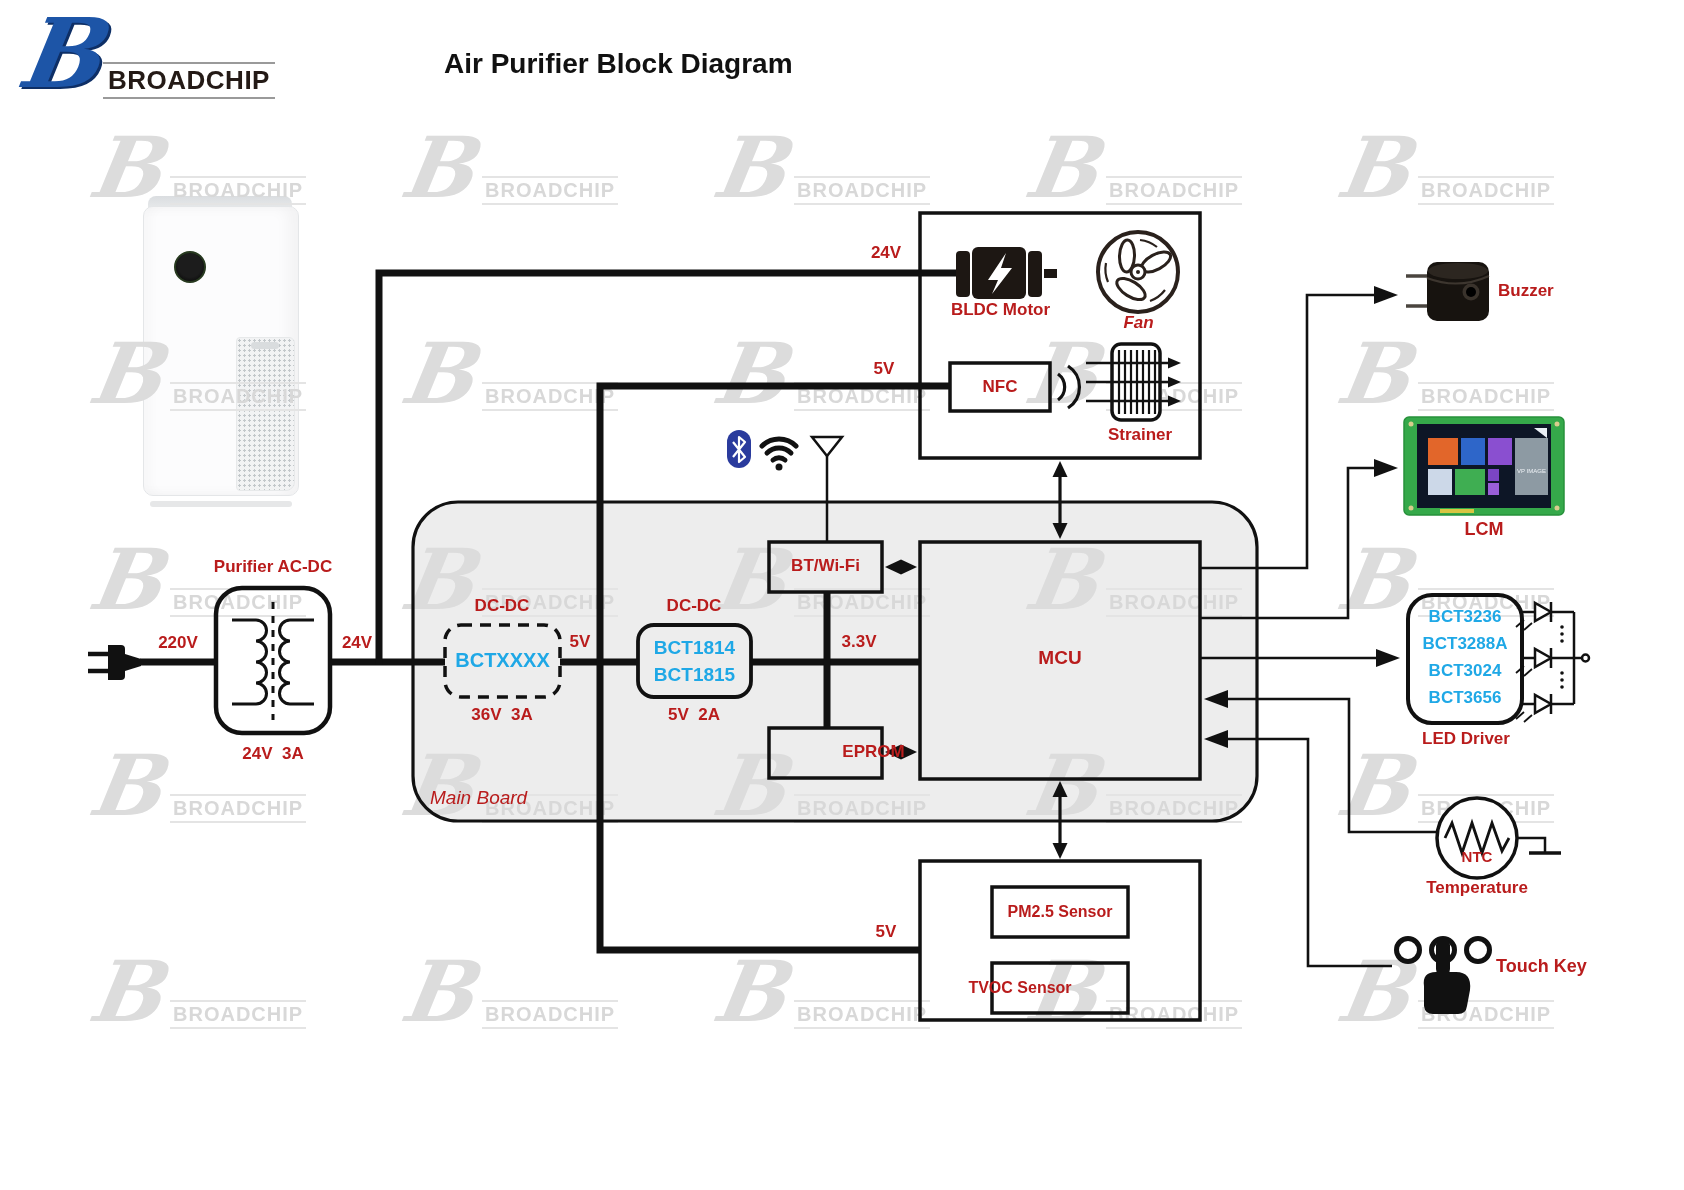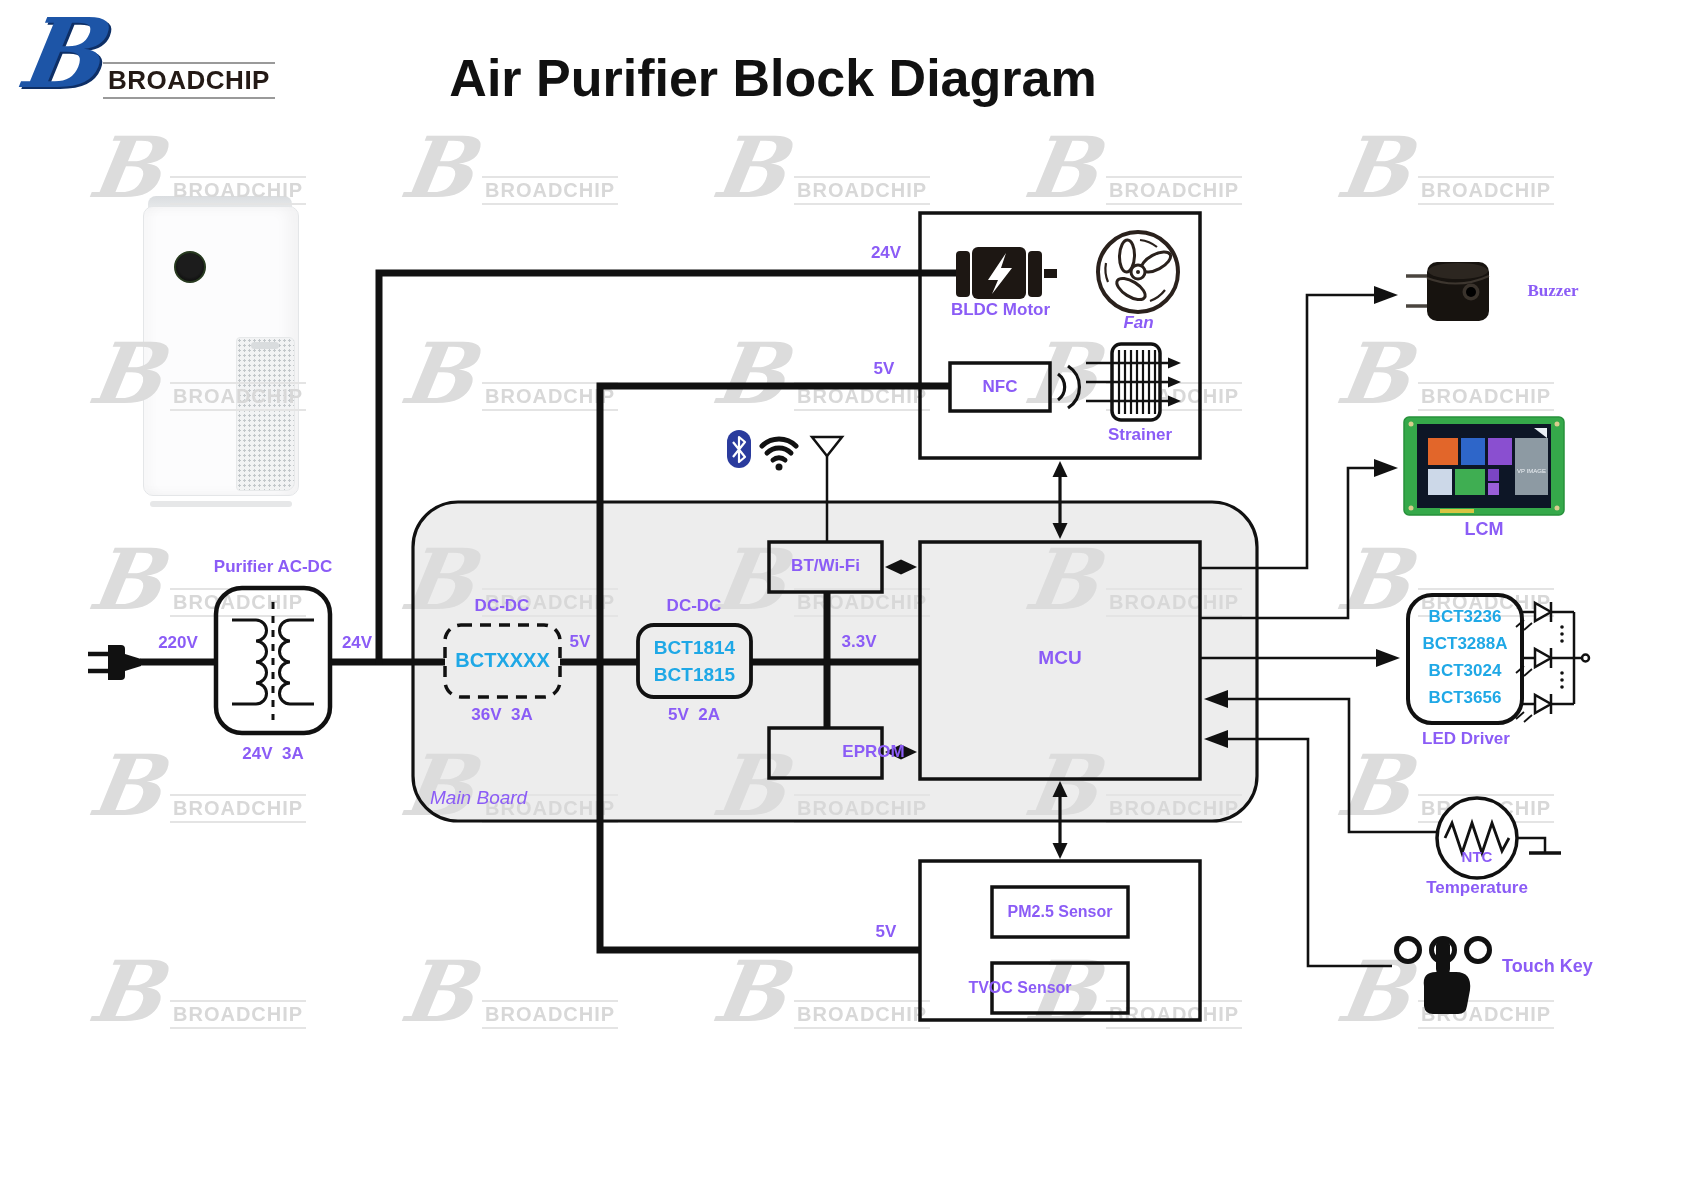--- a/index.html
+++ b/index.html
@@ -3,32 +3,32 @@
 <meta charset="utf-8">
 <style>
   html,body{margin:0;padding:0;background:#ffffff;}
   body{width:1684px;height:1190px;position:relative;overflow:hidden;
        font-family:"Liberation Sans",sans-serif;color:#111;}
   svg{position:absolute;left:0;top:0;}
   #bg-layer{z-index:1;}
   #wm-layer{z-index:2;}
   #fg-layer{z-index:3;}
   #text-layer{position:absolute;left:0;top:0;width:1684px;height:1190px;z-index:4;pointer-events:none;}
-  .lbl{position:absolute;font-weight:bold;font-size:17px;line-height:20px;text-align:center;color:#8b5cf6;white-space:nowrap;}
+  .lbl{position:absolute;font-weight:bold;font-size:17px;line-height:20px;text-align:center;color:#b91c1c;white-space:nowrap;}
   .cyan{color:#1fa8e6;}
   .wm{position:absolute;width:195px;height:88px;pointer-events:none;}
   .wm-b{position:absolute;left:0;top:-10px;font-family:"DejaVu Serif",serif;font-style:italic;font-weight:bold;
         font-size:84px;line-height:88px;color:#dcdcdc;transform:skewX(-12deg);}
   .wm-t{position:absolute;left:72px;top:42px;font-size:20px;font-weight:bold;letter-spacing:1px;color:#d8d8d8;
         border-top:2px solid #e4e4e4;border-bottom:2px solid #e4e4e4;padding:1px 3px;}
   .logo-b{position:absolute;left:28px;top:4px;font-family:"DejaVu Serif",serif;font-style:italic;font-weight:bold;
         font-size:96px;line-height:100px;color:#1d55a7;transform:skewX(-12deg);text-shadow:3px 2px 0 #0e2f66;z-index:4;}
   .logo-t{position:absolute;left:103px;top:62px;font-size:26px;font-weight:bold;letter-spacing:0.5px;color:#241a16;
         border-top:2px solid #9a9a9a;border-bottom:2px solid #9a9a9a;padding:1px 5px;z-index:4;}
-  .title{position:absolute;left:408px;top:48px;width:730px;font-size:52px;font-weight:bold;text-align:center;z-index:4;}
+  .title{position:absolute;left:444px;top:48px;width:730px;font-size:28px;font-weight:bold;text-align:left;z-index:4;}
   
   .purifier{position:absolute;left:143px;top:196px;width:154px;height:304px;z-index:1;}
   .pur-top{position:absolute;left:5px;top:0;width:144px;height:18px;border-radius:8px 8px 3px 3px;
         background:linear-gradient(#dadde0,#edeff0);}
   .pur-body{position:absolute;left:0;top:10px;width:154px;height:288px;background:#fcfcfd;border:1px solid #e4e6e8;
         border-radius:10px;box-shadow:inset -10px 0 14px rgba(0,0,0,0.04), inset 8px 0 10px rgba(0,0,0,0.02);}
   .pur-display{position:absolute;left:30px;top:44px;width:28px;height:28px;border-radius:50%;
         background:radial-gradient(circle at 50% 45%, #1c1c1c 55%, #000);border:2px solid #27391f;}
   .pur-grille{position:absolute;left:92px;top:130px;width:57px;height:152px;background-color:#f2f3f4;
         background-image:radial-gradient(#c2c7ca 1px, transparent 1.3px);background-size:5px 5px;
@@ -424,26 +424,26 @@
   <div class="lbl" style="left:1000px;top:648px;width:120px;font-size:19px;">MCU</div>
 
   <div class="lbl" style="left:928px;top:300px;width:145px;">BLDC Motor</div>
   <div class="lbl" style="left:1106px;top:313px;width:65px;font-style:italic;">Fan</div>
   <div class="lbl" style="left:950px;top:377px;width:100px;">NFC</div>
   <div class="lbl" style="left:1090px;top:425px;width:100px;">Strainer</div>
 
   <div class="lbl" style="left:992px;top:902px;width:136px;font-size:16px;">PM2.5 Sensor</div>
   <div class="lbl" style="left:952px;top:978px;width:136px;font-size:16px;">TVOC Sensor</div>
 
-  <div class="lbl" style="left:1498px;top:281px;width:110px;text-align:center;font-family:Liberation Serif, serif;">Buzzer</div>
+  <div class="lbl" style="left:1498px;top:281px;width:110px;text-align:left;">Buzzer</div>
   <div class="lbl" style="left:1444px;top:519px;width:80px;font-size:18px;">LCM</div>
   <div class="lbl" style="left:1515px;top:467px;width:33px;font-size:6px;line-height:8px;color:#eef2f6;font-weight:normal;">VP IMAGE</div>
 
   <div class="lbl cyan" style="left:1408px;top:603px;width:114px;line-height:27px;">BCT3236</div>
   <div class="lbl cyan" style="left:1408px;top:630px;width:114px;line-height:27px;">BCT3288A</div>
   <div class="lbl cyan" style="left:1408px;top:657px;width:114px;line-height:27px;">BCT3024</div>
   <div class="lbl cyan" style="left:1408px;top:684px;width:114px;line-height:27px;">BCT3656</div>
   <div class="lbl" style="left:1396px;top:729px;width:140px;">LED Driver</div>
 
   <div class="lbl" style="left:1449px;top:847px;width:56px;font-size:15px;">NTC</div>
   <div class="lbl" style="left:1404px;top:878px;width:146px;">Temperature</div>
-  <div class="lbl" style="left:1496px;top:956px;width:120px;font-size:18px;text-align:left;margin-left:6px;">Touch Key</div>
+  <div class="lbl" style="left:1496px;top:956px;width:120px;font-size:18px;text-align:left;">Touch Key</div>
 </div>
 
 </body></html>

